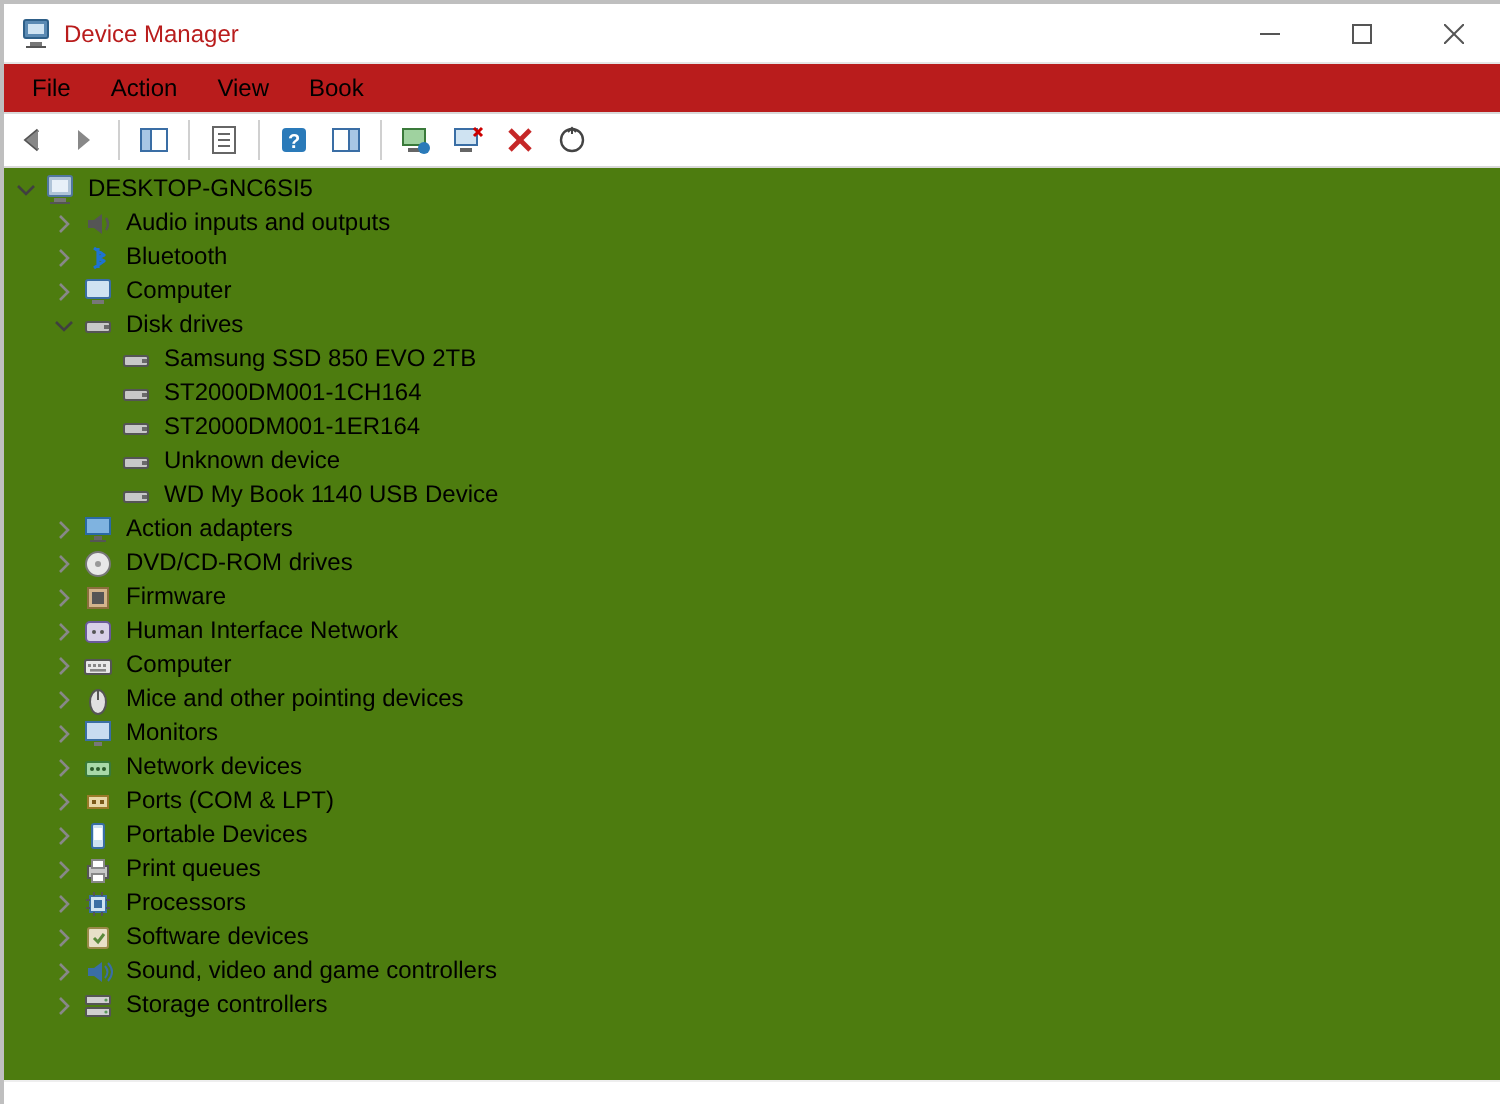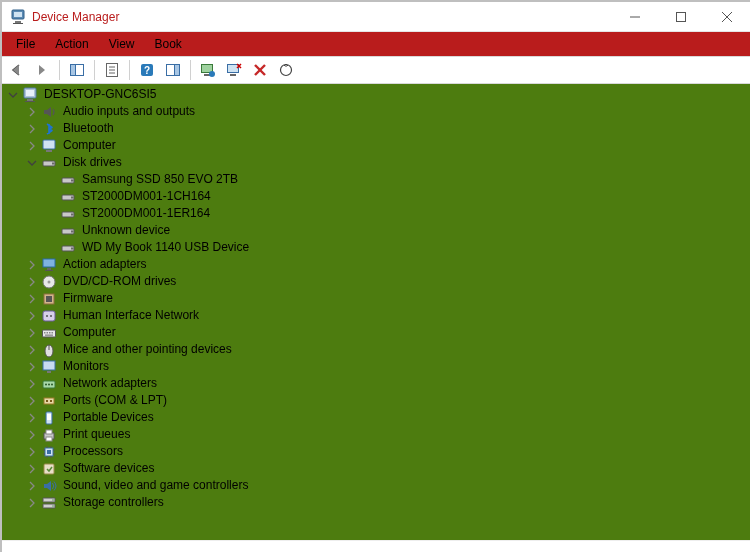--- a/index.html
+++ b/index.html
@@ -438,21 +438,21 @@
         <span class="expander">
           <svg width="10" height="10">
             <path d="M3 1 L7 5 L3 9" fill="none" stroke="#888" stroke-width="1.3"></path>
           </svg>
         </span>
         <span class="nicon">
           <svg width="16" height="16" viewBox="0 0 16 16">
             <use href="#i-network"></use>
           </svg>
         </span>
-        <span class="nlabel">Network adapters</span>
+        <span class="nlabel">Network devices</span>
       </div>
       <div class="node" style="padding-left:19px">
         <span class="expander">
           <svg width="10" height="10">
             <path d="M3 1 L7 5 L3 9" fill="none" stroke="#888" stroke-width="1.3"></path>
           </svg>
         </span>
         <span class="nicon">
           <svg width="16" height="16" viewBox="0 0 16 16">
             <use href="#i-port"></use>

